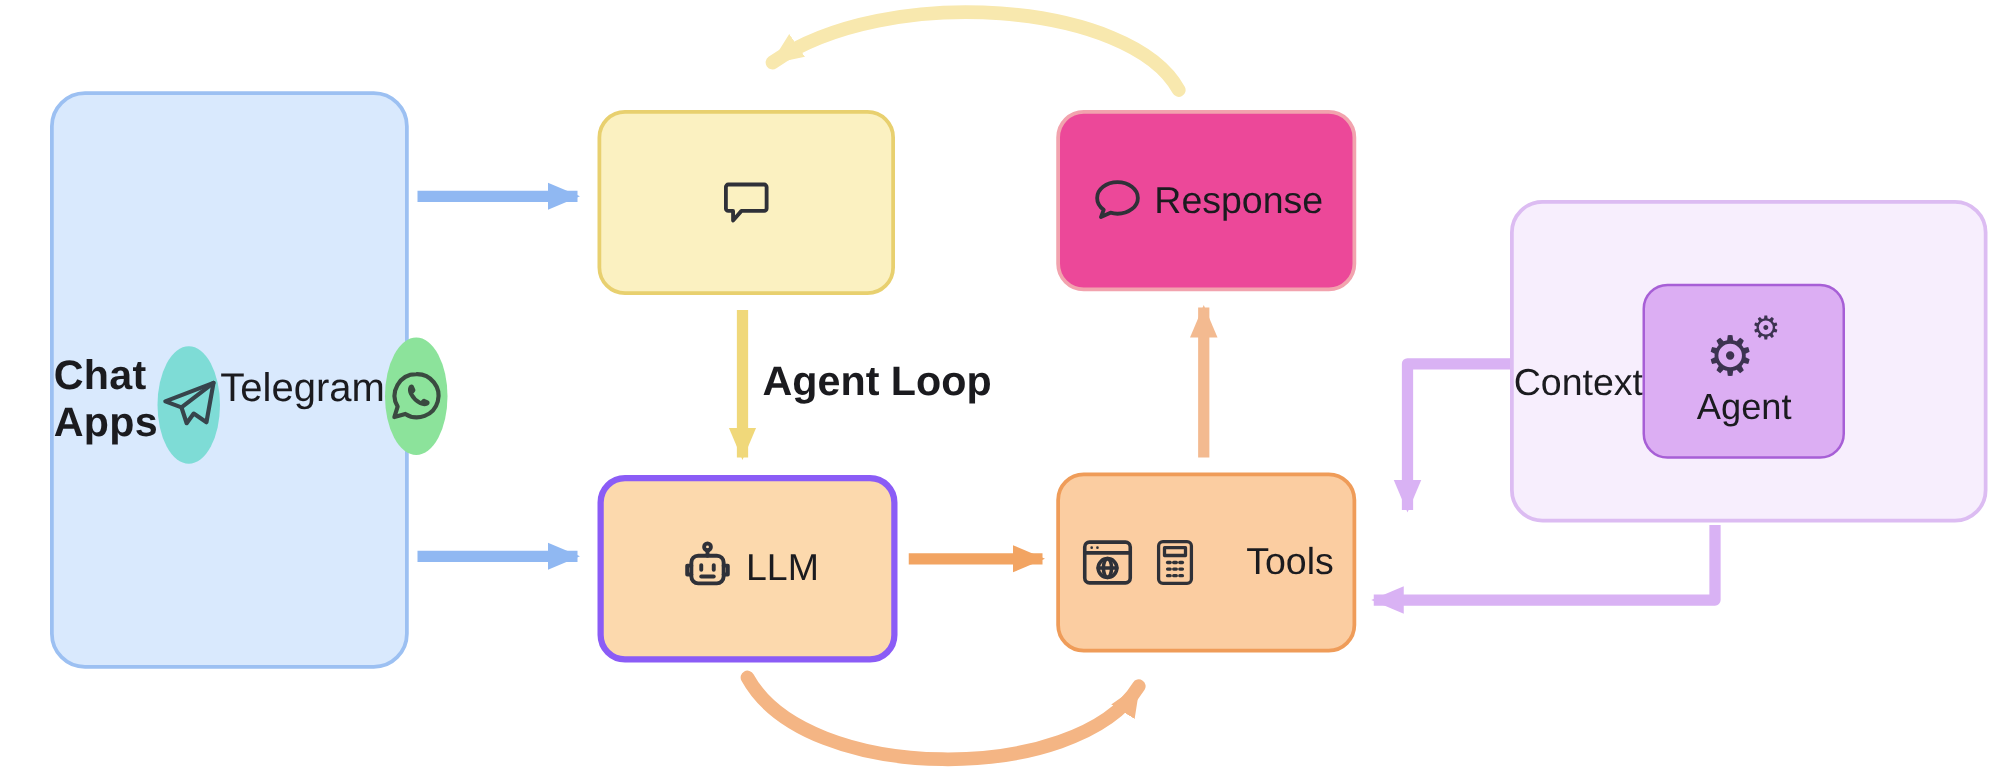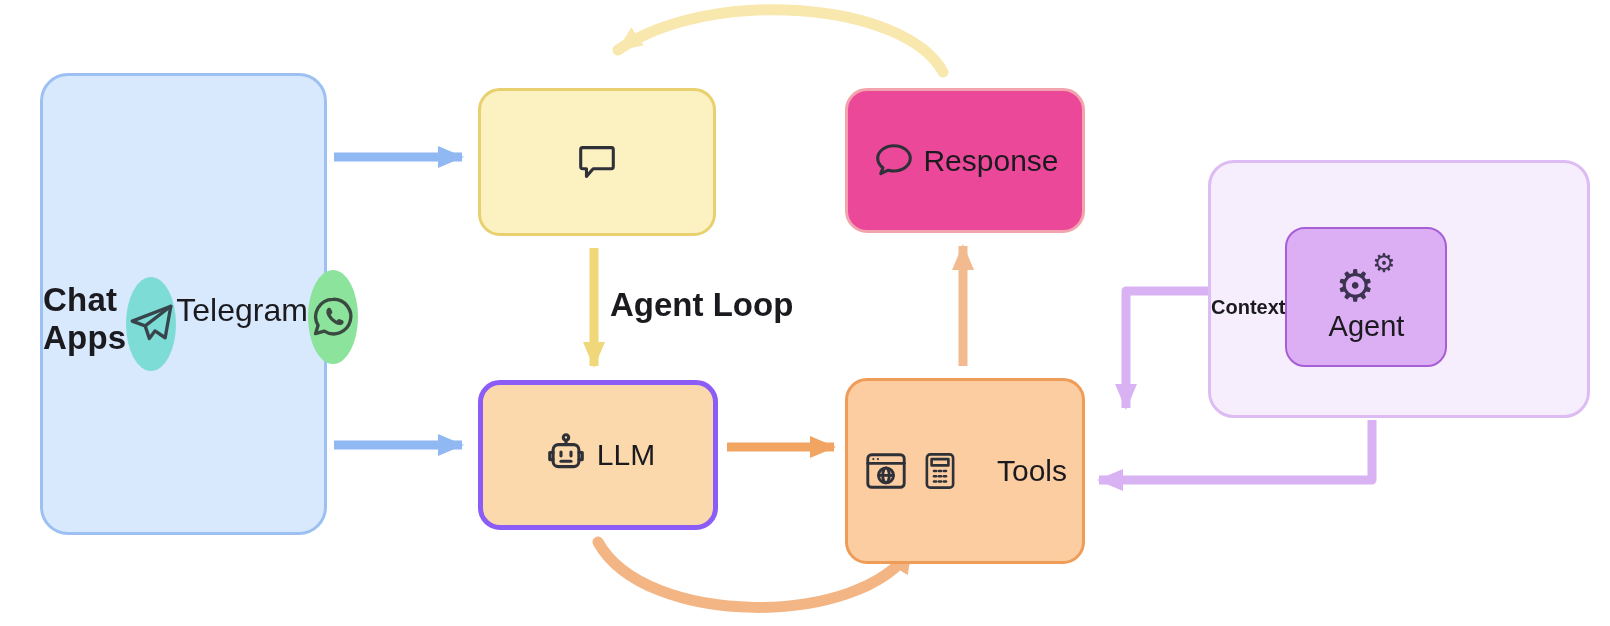--- a/index.html
+++ b/index.html
@@ -21,26 +21,26 @@
   .app-circle.telegram{background:#7edcd6;margin-top:40px;}
   .app-circle.whatsapp{background:#8ce39b;margin-top:26px;}
   .app-label{margin-top:12px;font-size:32px;}
 
   
   .node{border-radius:22px;justify-content:center;gap:6px;}
   .node .label{font-size:30px;}
   .node-message{left:478px;top:88px;width:238px;height:148px;background:#fbf1c1;border:3px solid #e8d06f;}
   .node-response{left:845px;top:88px;width:240px;height:145px;background:#ec4899;border:3px solid #f2a3ae;}
   .node-llm{left:478px;top:380px;width:240px;height:150px;background:#fcd9ad;border:5px solid #8b5cf6;}
-  .node-tools{left:845px;top:378px;width:240px;height:186px;background:#fbcda1;border:3px solid #ef9c59;gap:36px;}
+  .node-tools{left:845px;top:378px;width:240px;height:144px;background:#fbcda1;border:3px solid #ef9c59;gap:36px;}
   .tools-icons{display:flex;flex-direction:row;gap:10px;align-items:center;}
 
   
   .context{left:1208px;top:160px;width:382px;height:258px;background:#f7eefd;border:3px solid #dcbcf2;border-radius:26px;}
-  .context-title{margin-top:36px;font-size:20px;font-weight:700;}
+  .context-title{margin-top:36px;font-size:30px;font-weight:400;}
   .context-row{display:flex;flex-direction:row;gap:18px;margin-top:16px;}
   .context-item{width:162px;height:140px;border-radius:20px;display:flex;flex-direction:column;align-items:center;justify-content:center;gap:4px;box-sizing:border-box;}
   .context-item .label{font-size:29px;}
   .context-memory{background:#e7d8f9;border:2.5px solid #bb95e8;}
   .context-skills{background:#dcaef3;border:2.5px solid #a75fd6;}
 
   .center-label{position:absolute;left:610px;top:286px;width:300px;font-size:33px;font-weight:600;}
 
   .icon{display:block;}
   .gears{position:relative;width:62px;height:54px;}

